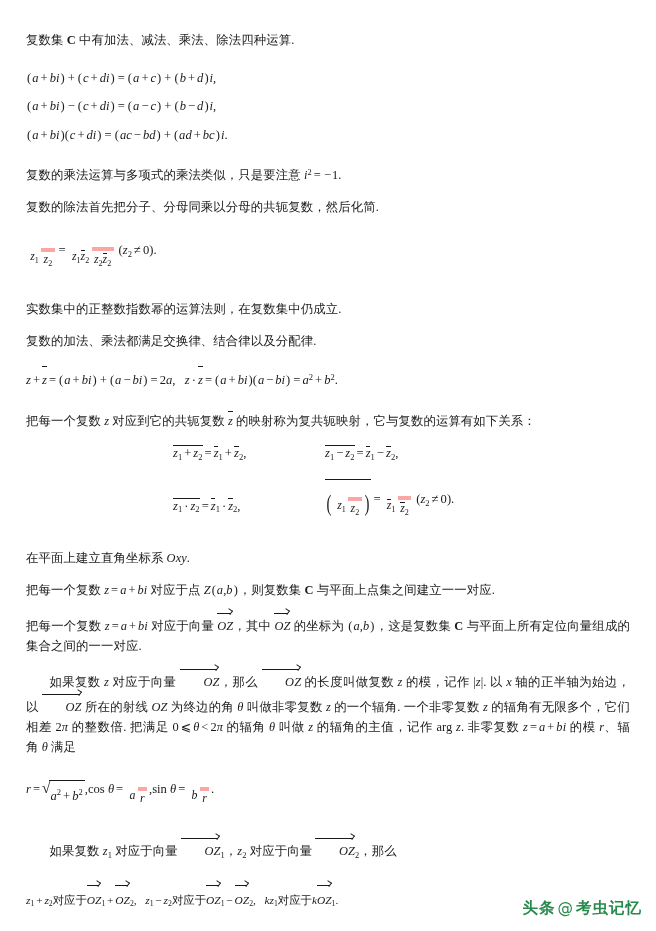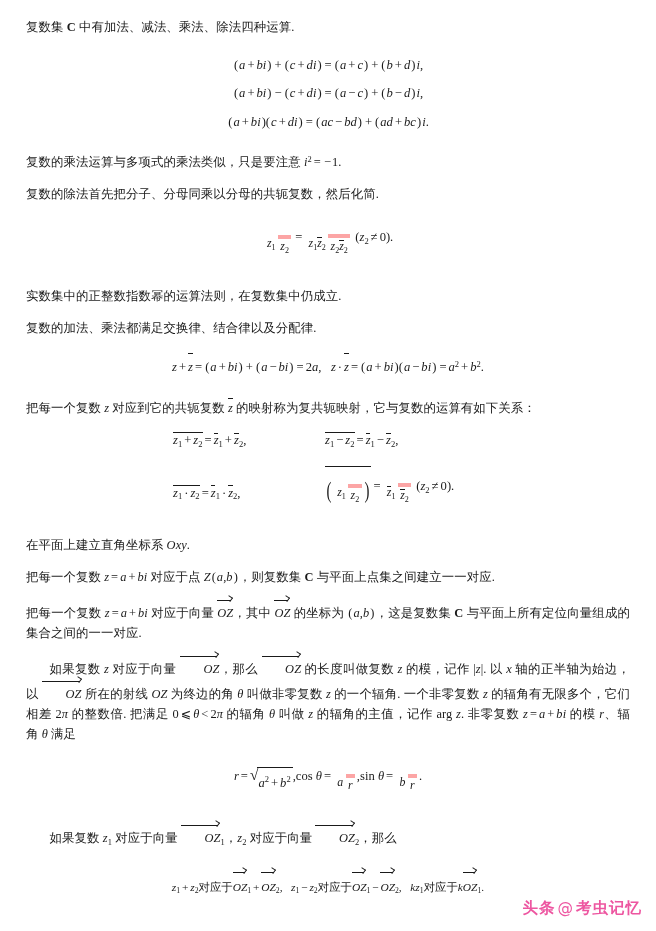--- a/index.html
+++ b/index.html
@@ -18,36 +18,36 @@
 
   .page {
     position: relative;
     width: 656px;
     height: 931px;
     padding: 0;
     box-sizing: border-box;
   }
 
   .content {
-    padding: 17px 26px 0 26px;
+    padding: 30px 26px 0 26px;
     box-sizing: border-box;
   }
 
   
   .para {
     font-size: 12.4px;
     line-height: 1.62;
     text-align: justify;
     margin: 0 0 12px 0;
     letter-spacing: 0.1px;
   }
   .para.indent { text-indent: 1.9em; }
 
   .eq-block {
-    text-align: center;
+    text-align: left;
     margin: 14px 0 16px 0;
     font-size: 12.6px;
     line-height: 2.25;
   }
   .eq-line { white-space: nowrap; }
 
   .eq-two-col {
     margin: 14px 0 16px 0;
     display: flex;
     flex-direction: column;
@@ -149,21 +149,21 @@
   .bold-set { font-weight: bold; font-style: normal; }
 
   
   .watermark {
     position: absolute;
     right: 14px;
     bottom: 12px;
     font-family: "DejaVu Sans", sans-serif;
     font-size: 15.5px;
     font-weight: bold;
-    color: #ec4899;
+    color: #15803d;
     opacity: 0.92;
     letter-spacing: 1px;
     white-space: nowrap;
     user-select: none;
   }
   .watermark .wm-at { font-weight: normal; padding: 0 2px; }
 </style>
 </head>
 <body>
 

